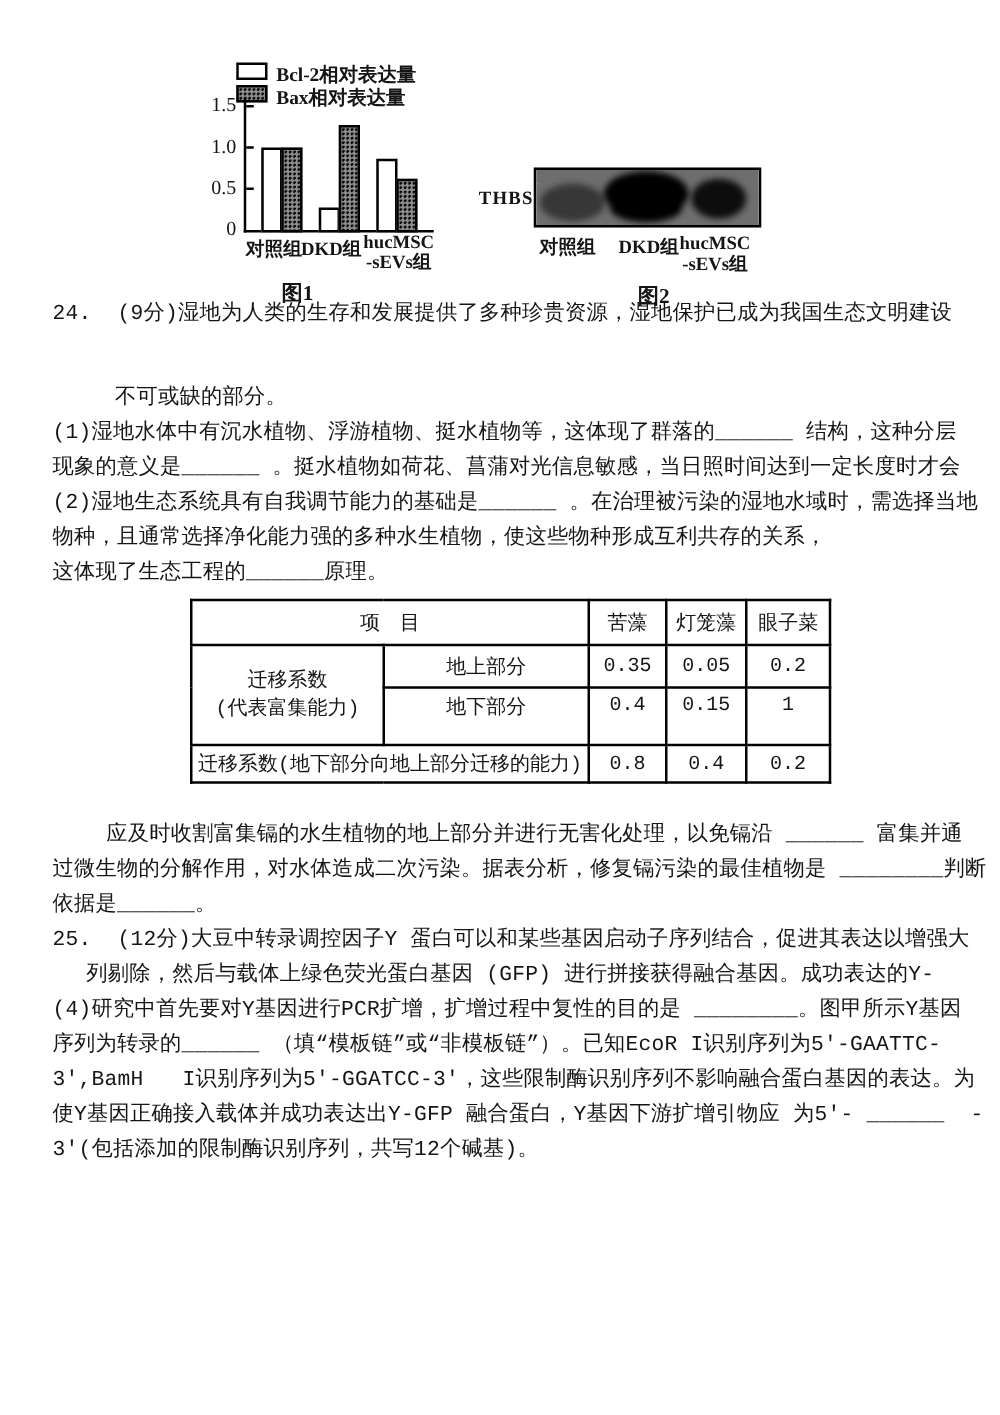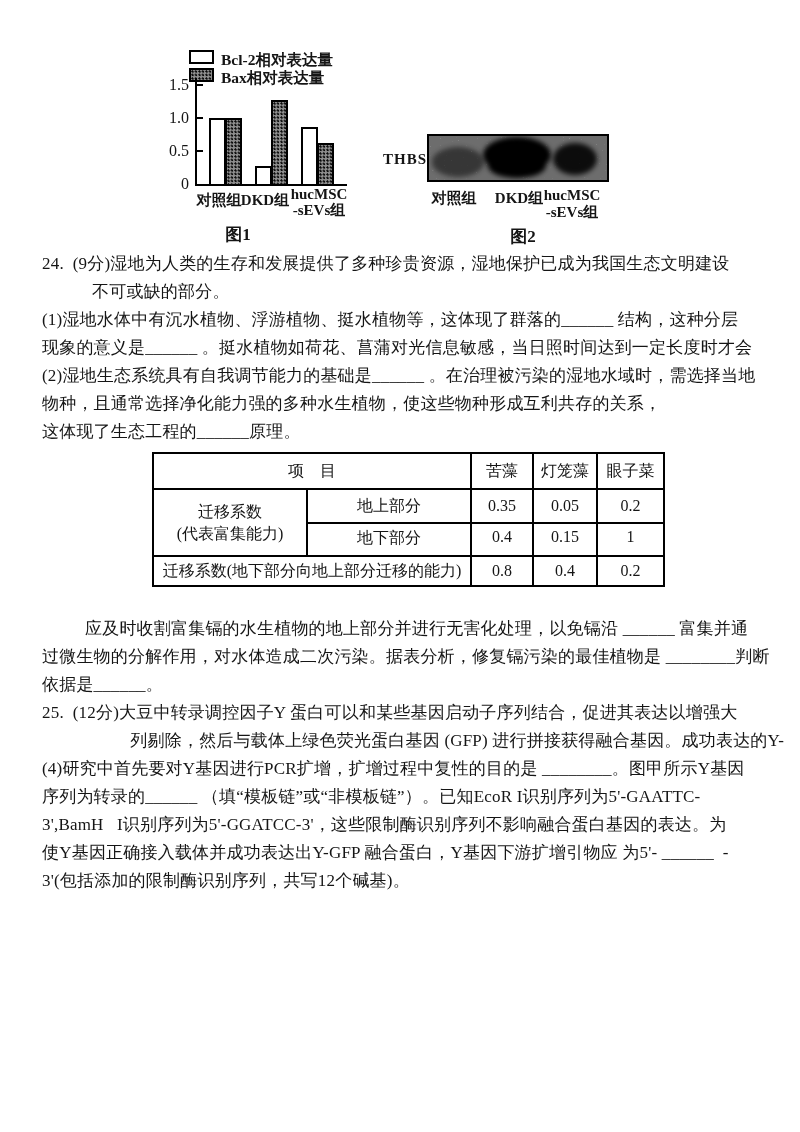--- a/index.html
+++ b/index.html
@@ -30,27 +30,27 @@
   .bar{box-sizing:border-box;border:2px solid #000;}
   .bar-open{background:#fff;}
   .xcat{font-size:15px;font-weight:bold;text-align:center;line-height:16px;white-space:pre-line;}
   .figcap{font-size:17px;font-weight:bold;text-align:center;}
   
   .fig2{left:383px;top:128px;width:262px;height:126px;}
   .protein{font-size:15px;font-weight:bold;letter-spacing:1px;}
   .blot-box{left:44px;top:6px;width:182px;height:48px;border:2px solid #000;box-sizing:border-box;background:#e2e2e2;overflow:hidden;}
   .lane-label{font-size:15px;font-weight:bold;text-align:center;line-height:17px;white-space:pre-line;}
   
-  .content{left:42px;top:250px;width:742px;}
+  .content{left:42px;top:238px;width:742px;font-family:Liberation Mono, monospace;}
   .tline{line-height:28px;font-size:17px;white-space:pre;letter-spacing:0.2px;}
   
   table.cad{border-collapse:collapse;margin:6px 0 28px 110px;table-layout:fixed;}
   table.cad td{border:2px solid #000;text-align:center;font-size:16px;padding:0 2px;overflow:hidden;}
   td.c1{width:148px;} td.c2{width:158px;} td.c3{width:56px;} td.c4{width:58px;} td.c5{width:61px;}
-  tr.hrow{height:36px;} tr.r1{height:34px;} tr.r2{height:33px;} tr.r3{height:30px;}
+  tr.hrow{height:36px;} tr.r1{height:34px;} tr.r2{height:46px;} tr.r3{height:30px;}
   tr.r2 td{vertical-align:top;padding-top:4px;}
   td.span-mid{vertical-align:middle !important;padding-top:0 !important;line-height:22px;}
   td.leftcell{text-align:left;padding-left:5px;white-space:pre;}
 </style>
 </head>
 <body>
 
 <div class="page">
 
   <div class="abs fig1">
@@ -119,21 +119,21 @@
     <div class="abs lane-label" style="left:96px;top:62px;width:80px;">DKD组</div>
     <div class="abs lane-label" style="left:149px;top:59px;width:80px;">hucMSC
 -sEVs组</div>
     <div class="abs figcap" style="left:105px;top:97px;width:70px;">图2</div>
   </div>
 
   <div class="abs content">
 
     <div>
         <div class="tline" style="padding-left: 0px;">24.  (9分)湿地为人类的生存和发展提供了多种珍贵资源，湿地保护已成为我国生态文明建设</div>
-        <div class="tline" style="padding-left: 50px;">不可或缺的部分。</div>
+        <div class="tline" style="padding-left: 50px; margin-top: 39px;">不可或缺的部分。</div>
       </div>
     <div>
         <div class="tline" style="padding-left: 0px;">(1)湿地水体中有沉水植物、浮游植物、挺水植物等，这体现了群落的______ 结构，这种分层</div>
         <div class="tline" style="padding-left: 0px;">现象的意义是______ 。挺水植物如荷花、菖蒲对光信息敏感，当日照时间达到一定长度时才会</div>
       </div>
     <div>
         <div class="tline" style="padding-left: 0px;">(2)湿地生态系统具有自我调节能力的基础是______ 。在治理被污染的湿地水域时，需选择当地</div>
         <div class="tline" style="padding-left: 0px;">物种，且通常选择净化能力强的多种水生植物，使这些物种形成互利共存的关系，</div>
         <div class="tline" style="padding-left: 0px;">这体现了生态工程的______原理。</div>
       </div>
@@ -171,21 +171,21 @@
     </tbody>
       </table>
 
     <div>
         <div class="tline" style="padding-left: 43px;">应及时收割富集镉的水生植物的地上部分并进行无害化处理，以免镉沿 ______ 富集并通</div>
         <div class="tline" style="padding-left: 0px;">过微生物的分解作用，对水体造成二次污染。据表分析，修复镉污染的最佳植物是 ________判断</div>
         <div class="tline" style="padding-left: 0px;">依据是______。</div>
       </div>
     <div>
         <div class="tline" style="padding-left: 0px;">25.  (12分)大豆中转录调控因子Y 蛋白可以和某些基因启动子序列结合，促进其表达以增强大</div>
-        <div class="tline" style="padding-left: 27px; text-align: right;">列剔除，然后与载体上绿色荧光蛋白基因 (GFP) 进行拼接获得融合基因。成功表达的Y-</div>
+        <div class="tline" style="padding-left: 27px;">列剔除，然后与载体上绿色荧光蛋白基因 (GFP) 进行拼接获得融合基因。成功表达的Y-</div>
       </div>
     <div>
         <div class="tline" style="padding-left: 0px;">(4)研究中首先要对Y基因进行PCR扩增，扩增过程中复性的目的是 ________。图甲所示Y基因</div>
         <div class="tline" style="padding-left: 0px;">序列为转录的______ （填“模板链”或“非模板链”）。已知EcoR I识别序列为5'-GAATTC-</div>
         <div class="tline" style="padding-left: 0px;">3',BamH   I识别序列为5'-GGATCC-3'，这些限制酶识别序列不影响融合蛋白基因的表达。为</div>
         <div class="tline" style="padding-left: 0px;">使Y基因正确接入载体并成功表达出Y-GFP 融合蛋白，Y基因下游扩增引物应 为5'- ______  -</div>
         <div class="tline" style="padding-left: 0px;">3'(包括添加的限制酶识别序列，共写12个碱基)。</div>
       </div>
   </div>
 

